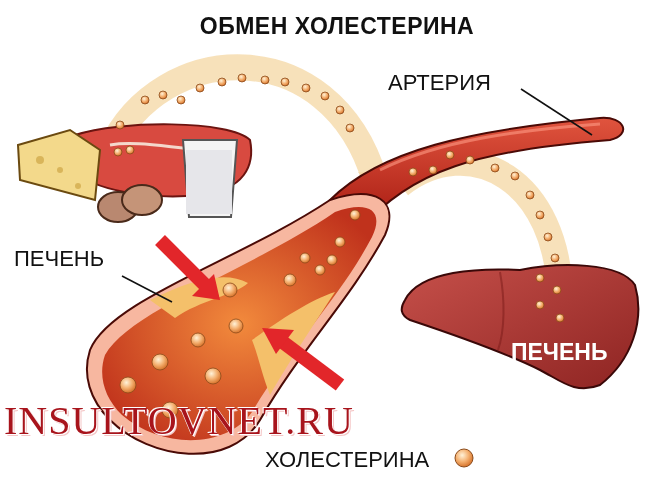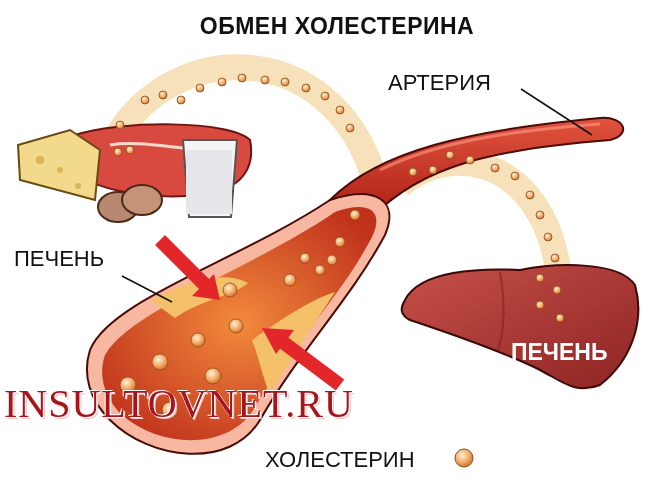--- a/index.html
+++ b/index.html
@@ -3,21 +3,21 @@
 <meta charset="utf-8">
 <style>
   html, body { margin:0; padding:0; background:#ffffff; }
   body { width:650px; height:488px; position:relative; overflow:hidden; font-family:"Liberation Sans", sans-serif; }
   .title { position:absolute; left:0; top:13px; width:650px; text-align:center; font-weight:bold; font-size:23px; color:#111; letter-spacing:0.5px;padding-left:12px; }
   .lbl { position:absolute; font-size:22px; color:#111; }
   .lbl-artery { left:376px; top:70px;margin-left:12px; }
   .lbl-plaque { left:14px; top:246px; }
   .lbl-liver { left:511px; top:339px; color:#fff; font-size:23px;font-weight:bold; }
   .lbl-chol { left:265px; top:447px; font-size:22px; }
-  .watermark { position:absolute; left:4px; top:380px; font-family:"Liberation Serif", serif; font-size:40px; color:#a8141c; letter-spacing:1px; text-shadow:1px 1px 0 #fff, -1px -1px 0 #fff, 2px 2px 0 #f4c6c6; }
+  .watermark { position:absolute; left:4px; top:397px; font-family:"Liberation Serif", serif; font-size:40px; color:#a8141c; letter-spacing:1px; text-shadow:1px 1px 0 #fff, -1px -1px 0 #fff, 2px 2px 0 #f4c6c6; }
   svg.art { position:absolute; left:0; top:0; }
 </style>
 </head>
 <body>
 
 <svg class="art" width="650" height="488" viewBox="0 0 650 488" xmlns="http://www.w3.org/2000/svg">
   <defs>
     <radialGradient id="pg" cx="40%" cy="35%" r="65%">
       <stop offset="0%" stop-color="#fff2d8"></stop>
       <stop offset="55%" stop-color="#f4b070"></stop>
@@ -138,14 +138,14 @@
     <circle cx="170" cy="410" r="8"></circle>
   </g>
 
   <circle cx="464" cy="458" r="9" fill="url(#pg)" stroke="#8a4a1a" stroke-width="1"></circle>
 </svg>
 
 <div class="title">ОБМЕН ХОЛЕСТЕРИНА</div>
 <div class="lbl lbl-artery">АРТЕРИЯ</div>
 <div class="lbl lbl-plaque">ПЕЧЕНЬ</div>
 <div class="lbl lbl-liver">ПЕЧЕНЬ</div>
-<div class="lbl lbl-chol">ХОЛЕСТЕРИН</div>
+<div class="lbl lbl-chol">ХОЛЕСТЕРИНА</div>
 <div class="watermark">INSULTOVNET.RU</div>
 
 </body></html>

